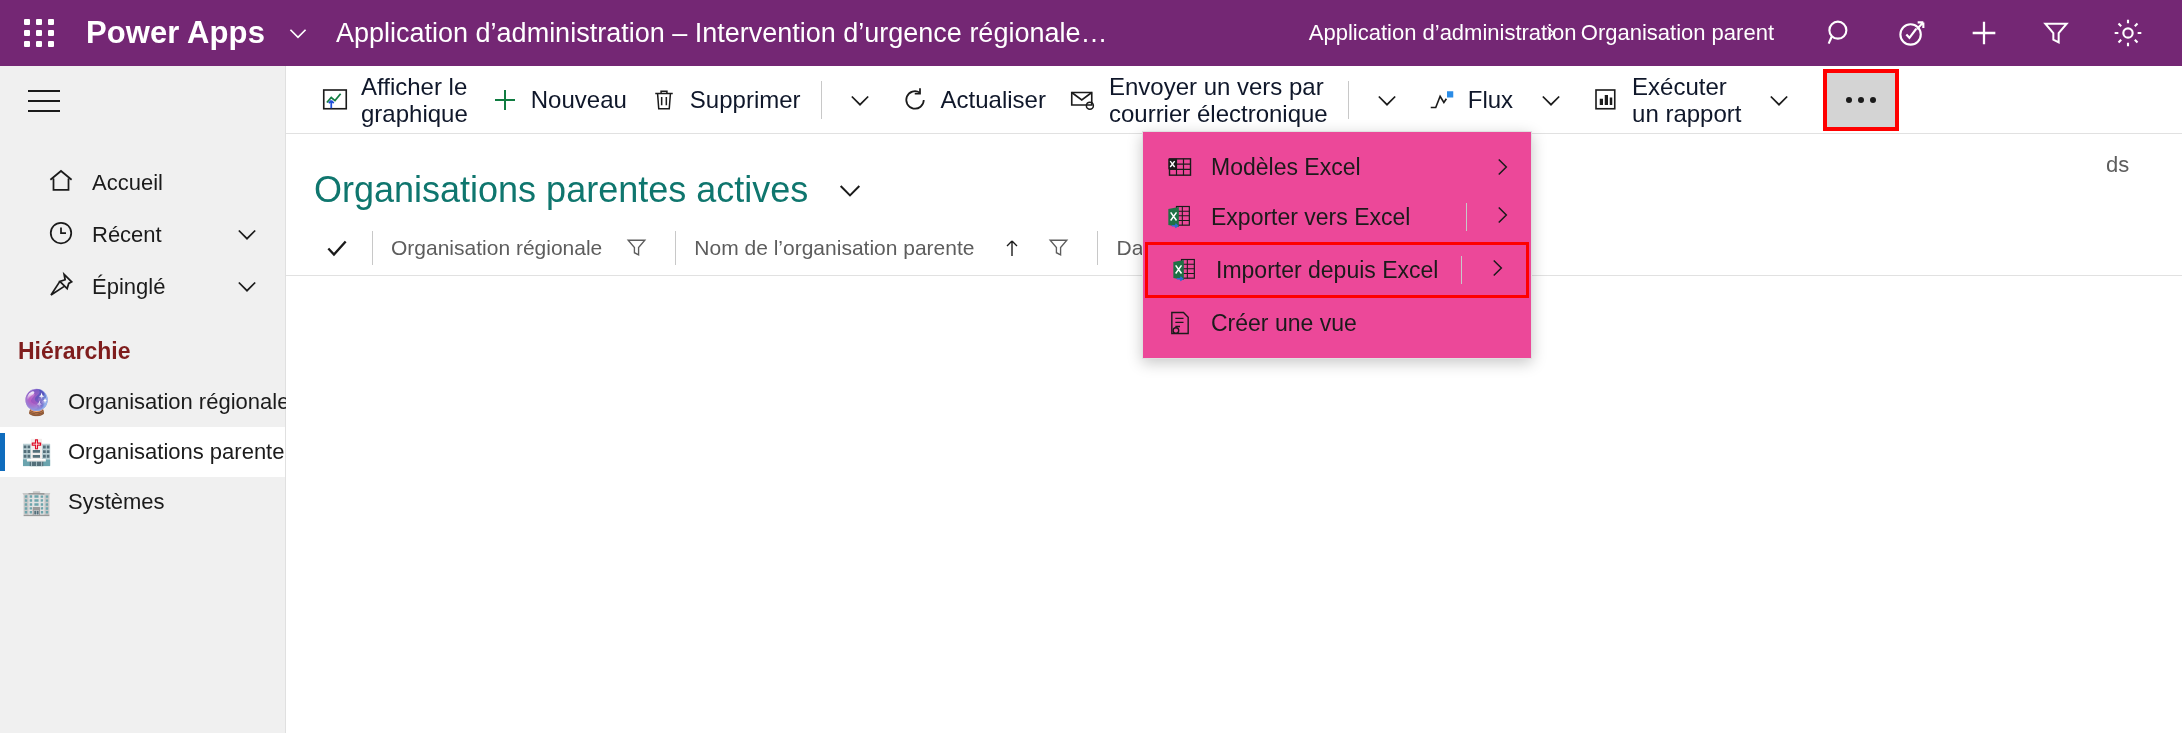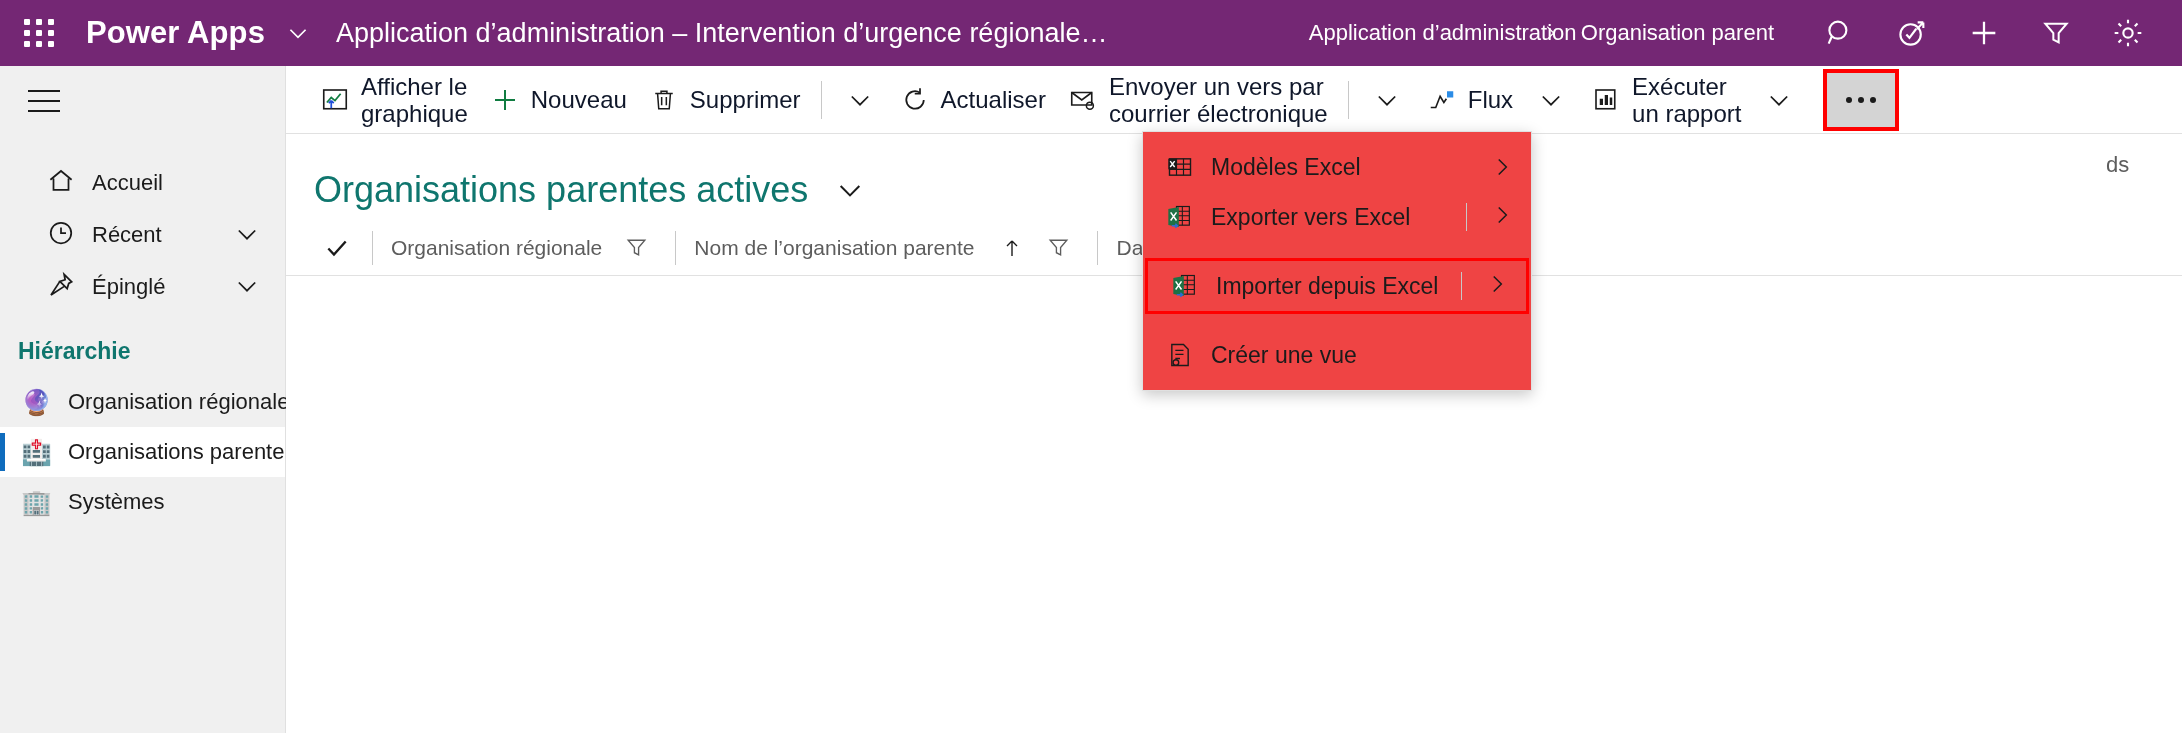--- a/index.html
+++ b/index.html
@@ -70,21 +70,21 @@
 
   .nav-item {
     height: 52px; display: flex; align-items: flex-end; padding-left: 16px;
     cursor: pointer; position: relative; margin-left: 24px;
   }
   .nav-icon { width: 42px; display: flex; justify-content: center; align-items: center; flex: 0 0 42px; }
   .nav-label { font-size: 22px; color: #1b1b1b; margin-left: 10px; white-space: nowrap; }
   .nav-caret { position: absolute; right: 24px; display: flex; align-items: center; }
 
   .section-title {
-    font-size: 23px; font-weight: bold; color: #0f766e;
+    font-size: 23px; font-weight: bold; color: #7f1d1d;
     padding: 0 0 0 18px; margin-top: 38px; margin-bottom: 12px;
   }
 
   .ent-item {
     height: 50px; display: flex; align-items: center; padding-left: 16px;
     cursor: pointer; position: relative;
   }
   .ent-item.selected { background: #ffffff; }
   .ent-item.selected::before {
     content: ""; position: absolute; left: 0; top: 6px;
@@ -140,32 +140,32 @@
   .gh-div { width: 1px; height: 34px; background: #c8c8c8; margin: 0 18px; flex: 0 0 1px; }
   .gh-label { font-size: 21px; color: #5d5d5d; }
   .gh-tool { margin-left: 22px; display: flex; align-items: center; cursor: pointer; }
   .gh-sort { margin-left: 26px; display: flex; align-items: center; cursor: pointer; }
   .grid-body { height: 470px; background: #ffffff; }
 
   
   .menu {
     position: absolute; top: 131px; left: 1142px;
     width: 390px;
-    background: #ef4444;
+    background: #ec4899;
     border: 1px solid #e0e0e0;
     box-shadow: 0 4px 14px rgba(0,0,0,.22);
     padding: 10px 0;
     z-index: 40;
     text-align: center;
   }
   .menu-item {
     height: 50px; display: flex; align-items: center;
     padding: 0 0 0 20px; cursor: pointer; position: relative;
   }
-  .menu-item.highlighted { border: 3px solid #ff0000; height: 56px; margin: 16px 2px; }
+  .menu-item.highlighted { border: 3px solid #ff0000; height: 56px; margin: 0 2px; }
   .mi-icon { width: 34px; flex: 0 0 34px; display: flex; align-items: center; justify-content: center; }
   .mi-label { font-size: 23px; color: #1b1b1b; margin-left: 14px; white-space: nowrap; }
   .mi-right { margin-left: auto; display: flex; align-items: center; padding-right: 16px; }
   .mi-vdiv { width: 1px; height: 28px; background: #c8c8c8; margin-right: 22px; }
 
   .behind-text {
     position: absolute; top: 152px; left: 2106px;
     font-size: 22px; color: #5d5d5d; z-index: 5; text-align: right;
   }
 </style>

